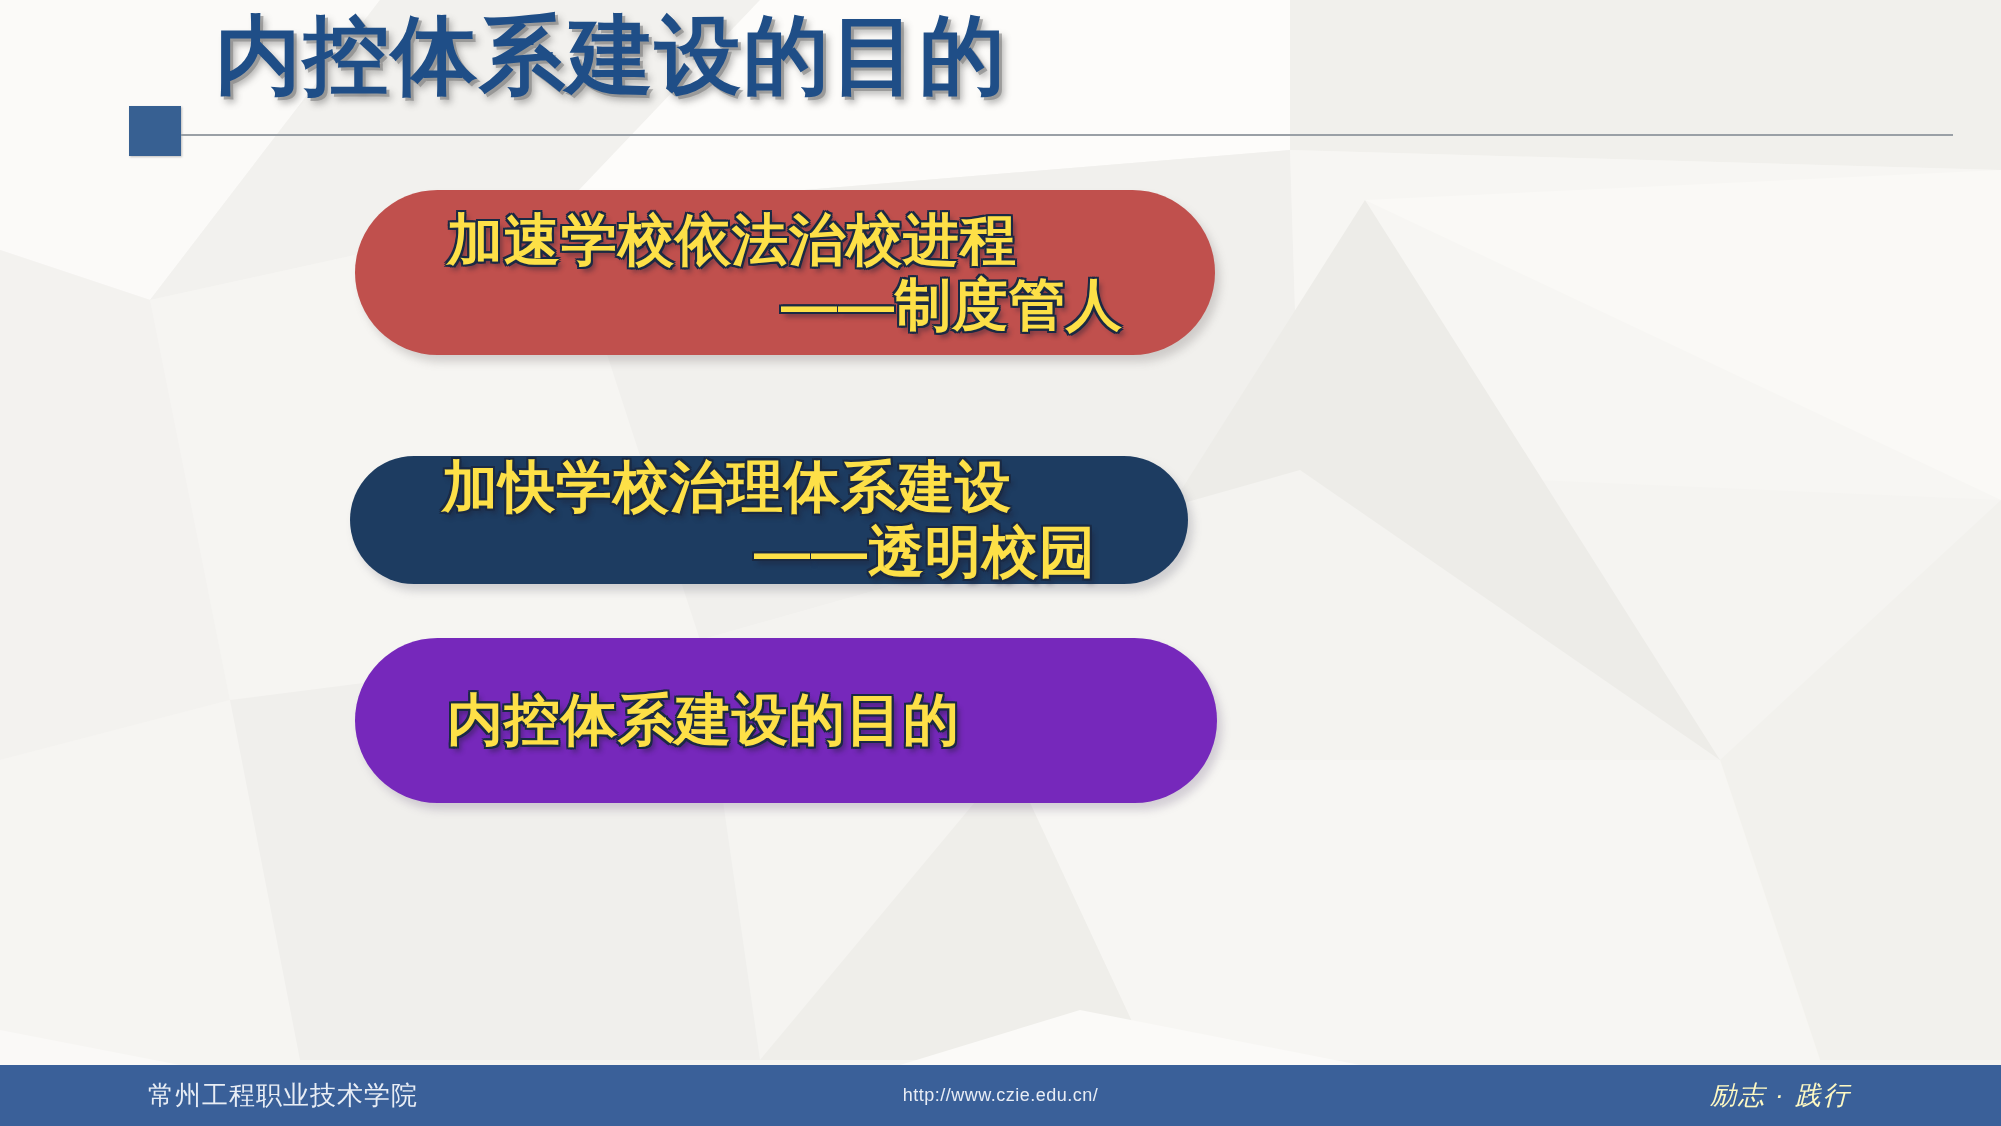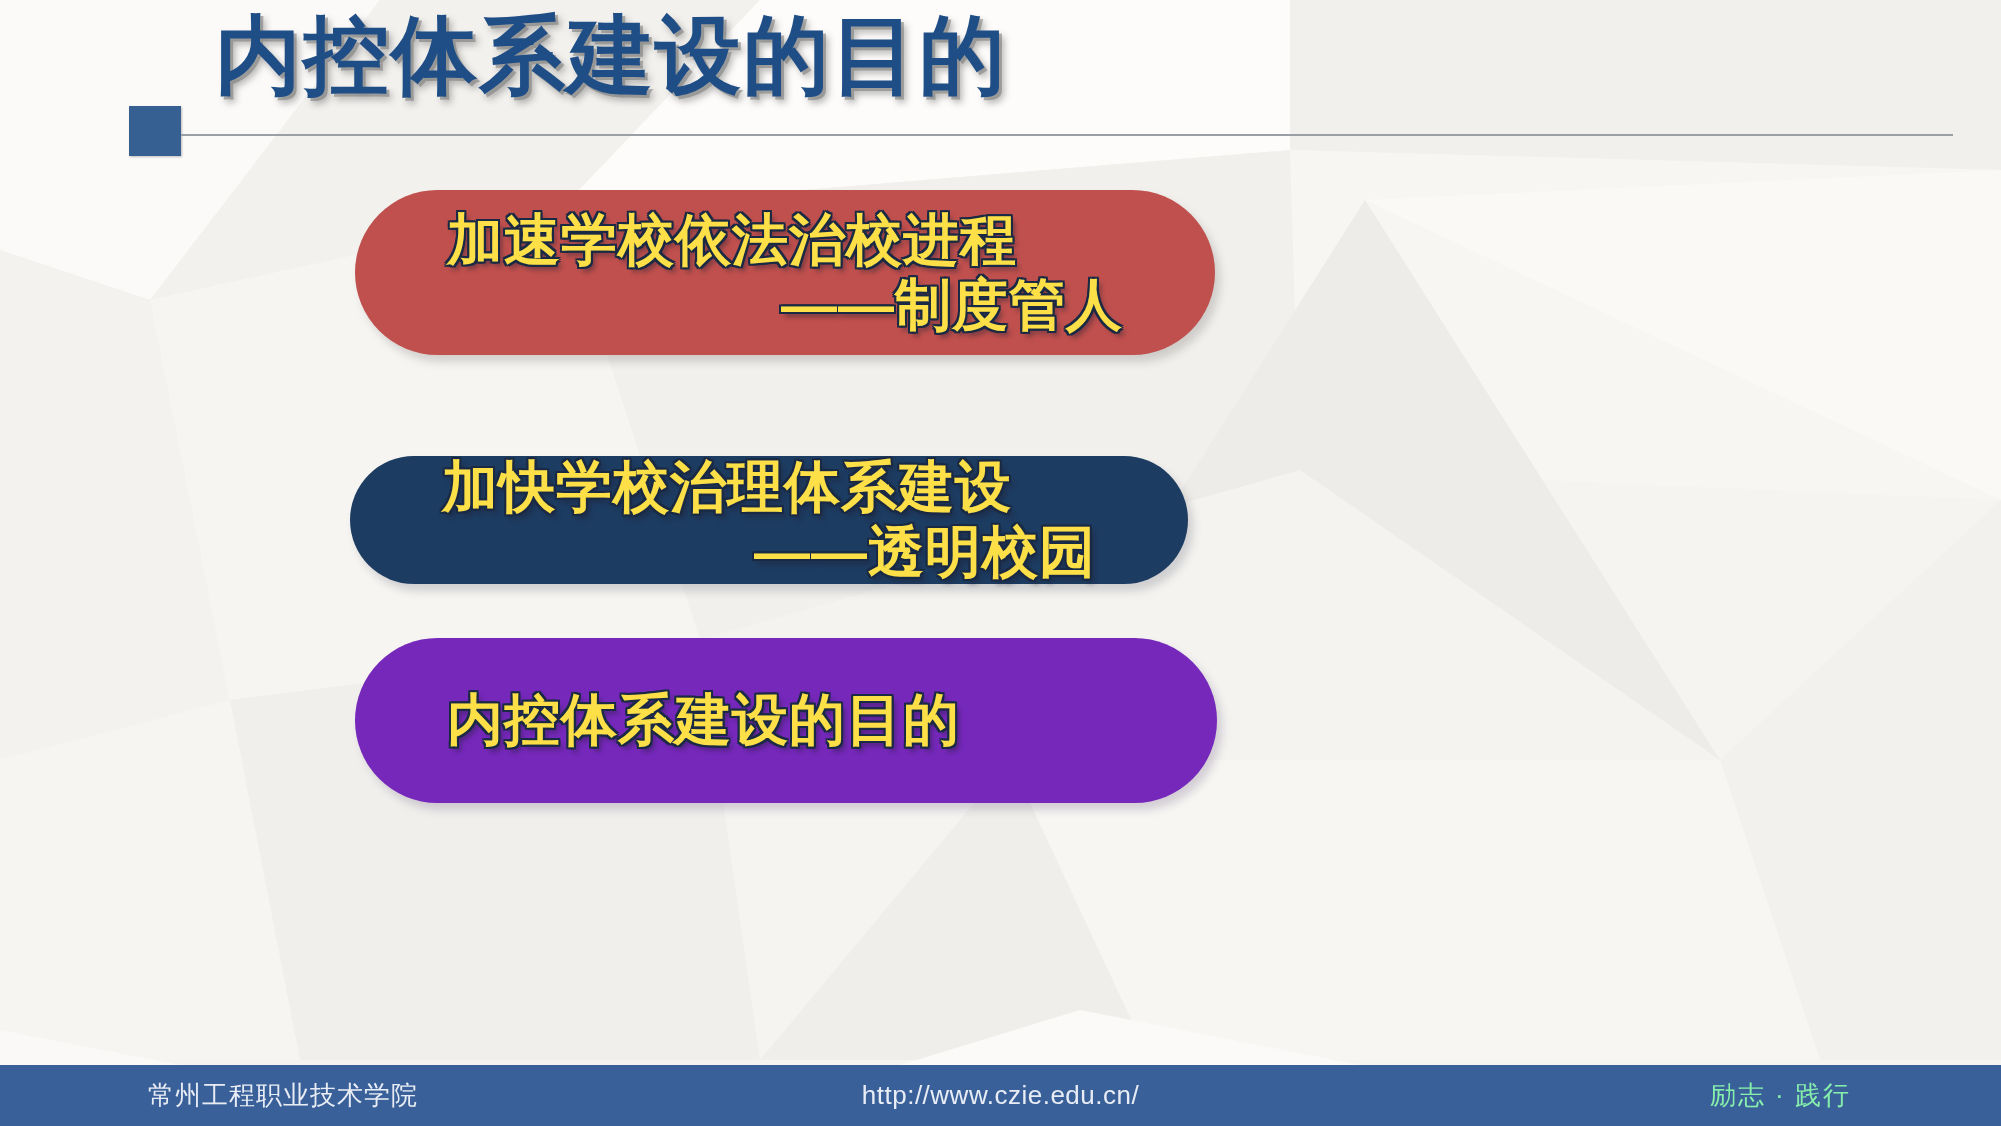--- a/index.html
+++ b/index.html
@@ -146,30 +146,31 @@
     position: absolute;
     left: 148px;
     font-size: 26px;
     color: #e8edf5;
     letter-spacing: 1px;
   }
   #footer .f-center {
     position: absolute;
     left: 50%;
     transform: translateX(-50%);
-    font-size: 26px;
+    font-size: 18px;
     color: #e8edf5;
     letter-spacing: 0.5px;
   }
   #footer .f-right {
     position: absolute;
     right: 150px;
     font-size: 26px;
-    color: #86efac;
+    color: #fef9c3;
     letter-spacing: 2px;
+    font-style: italic;
   }
 </style>
 </head>
 <body>
 
 <div id="slide">
 
   <svg id="bg-art" viewBox="0 0 2001 1126" preserveAspectRatio="none">
     <rect x="0" y="0" width="2001" height="1126" fill="#f5f4f1"></rect>
     <polygon points="0,0 380,0 150,300 0,250" fill="#fbfaf8"></polygon>

